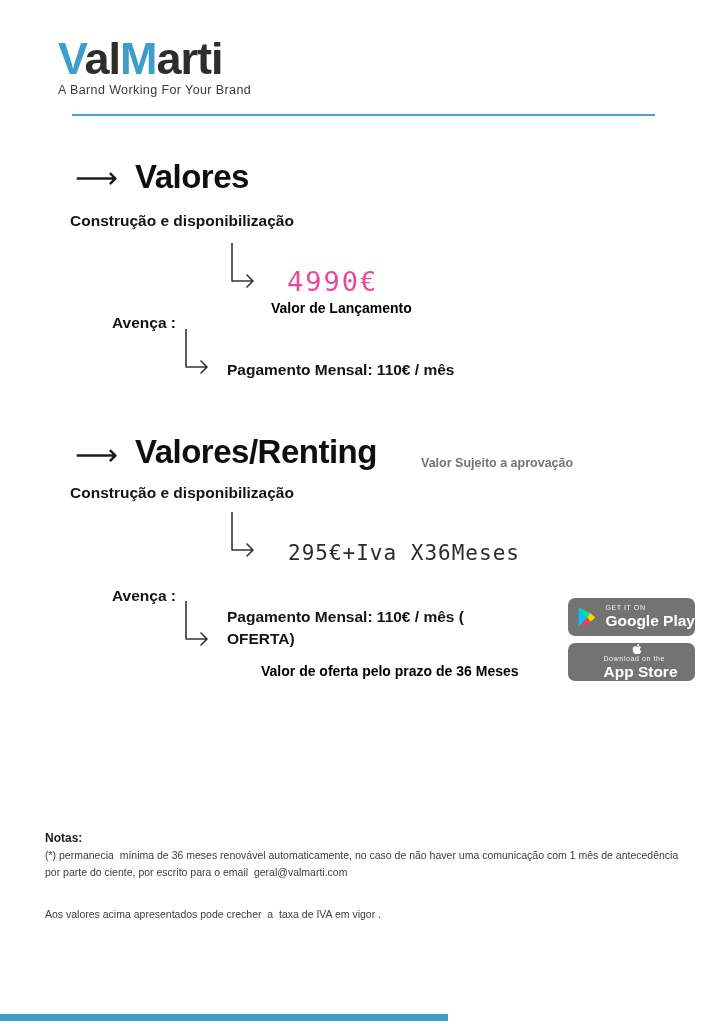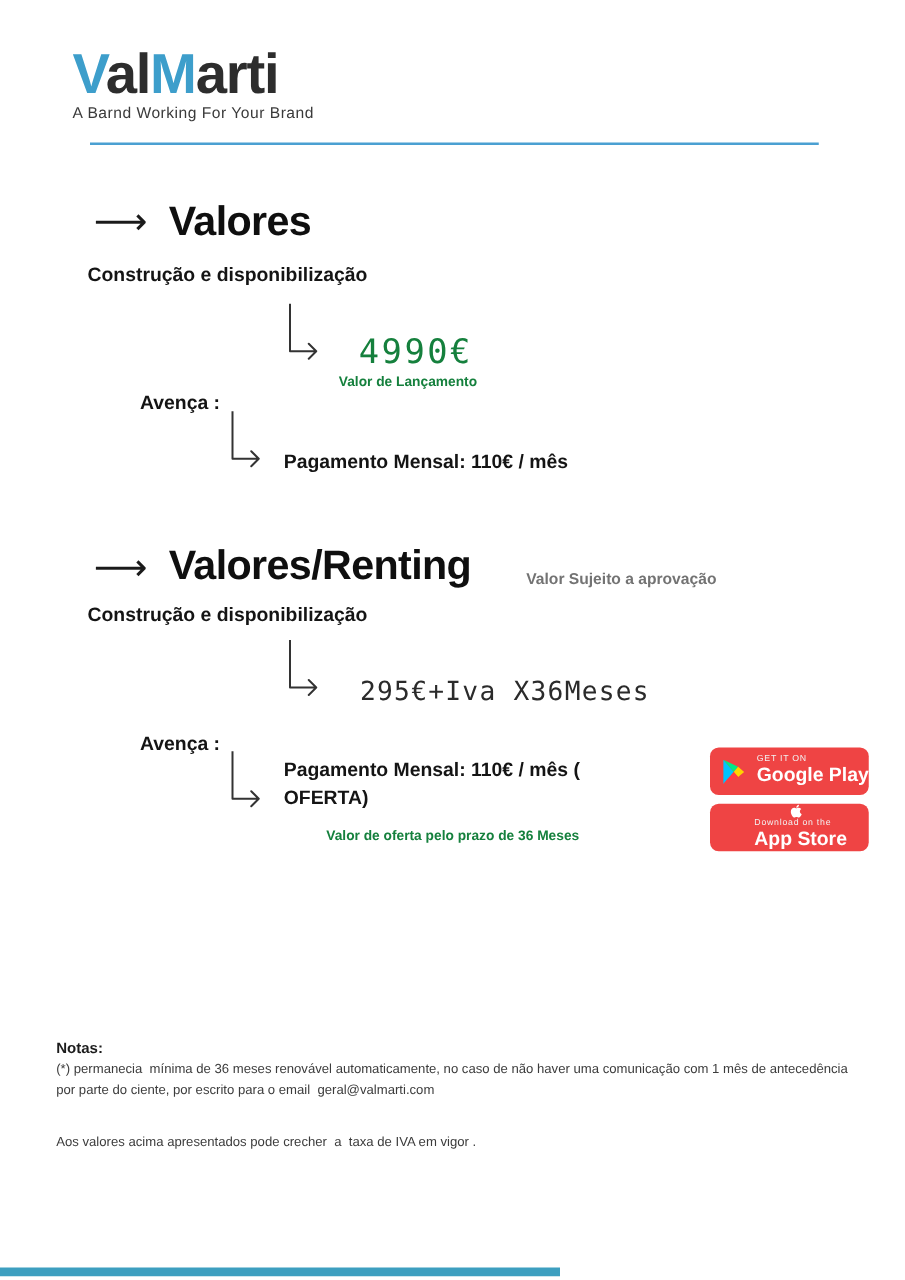--- a/index.html
+++ b/index.html
@@ -16,30 +16,30 @@
   .logo-tagline{font-size:12.5px;color:#3a3a3a;letter-spacing:.4px;margin-top:2px;}
 
   .divider{left:72px;top:114px;width:583px;height:2px;background:#4ba0d2;}
 
   
   .head-arrow{font-size:30px;font-weight:normal;color:#1a1a1a;line-height:1;}
   .section-title{font-size:33px;font-weight:bold;letter-spacing:-.5px;color:#0f0f0f;line-height:1;text-align:center;}
   .title-note{font-size:12.5px;font-weight:bold;color:#737373;}
   .subhead{font-size:15.5px;font-weight:bold;color:#141414;}
 
-  .price-big{font-family:"DejaVu Sans Mono",monospace;font-weight:normal;color:#15803d;letter-spacing:2px;font-size:27px;}
+  .price-big{font-family:"DejaVu Sans Mono",monospace;font-weight:normal;color:#ec4899;letter-spacing:2px;font-size:27px;}
   .price-mid{font-family:"DejaVu Sans Mono",monospace;font-weight:normal;color:#2b2b2b;letter-spacing:1px;font-size:21px;}
-  .caption{font-size:11px;font-weight:bold;color:#15803d;text-align:right;}
+  .caption{font-size:14px;font-weight:bold;color:#000000;text-align:right;}
   .monthly{font-size:15.5px;font-weight:bold;color:#141414;line-height:1.45;}
 
   .larrow-svg{display:block;}
 
   
   .badge{
-    left:568px;width:127px;height:38px;background:#ef4444;border-radius:7px;
+    left:568px;width:127px;height:38px;background:#737373;border-radius:7px;
     display:flex;align-items:center;padding-left:10px;box-sizing:border-box;color:#fff;cursor:pointer;
   }
   .badge-text{margin-left:8px;display:flex;flex-direction:column;justify-content:center;}
   .badge-kicker{font-size:7px;letter-spacing:.6px;line-height:1.2;color:#f2f2f2;}
   .badge-kicker.upper{text-transform:uppercase;}
   .badge-label{font-size:15.5px;font-weight:bold;line-height:1.15;color:#fff;white-space:nowrap;}
 
   
   .notes-title{font-size:12px;font-weight:bold;color:#1c1c1c;}
   .notes-p{font-size:10.5px;color:#3c3c3c;line-height:1.65;white-space:pre-wrap;width:648px;}

